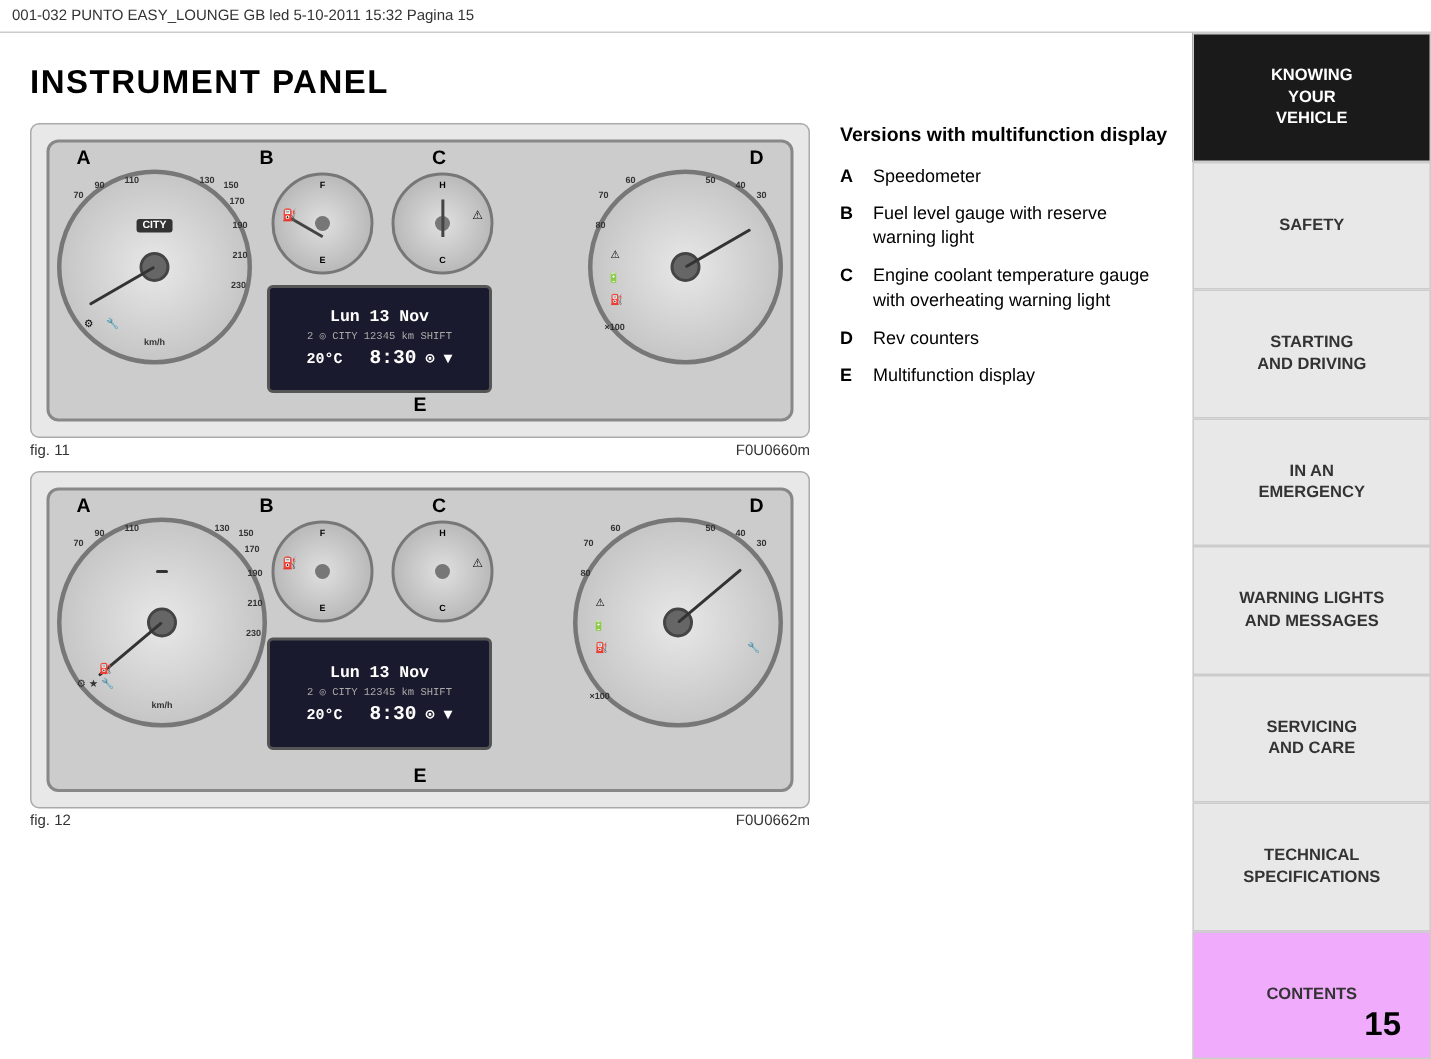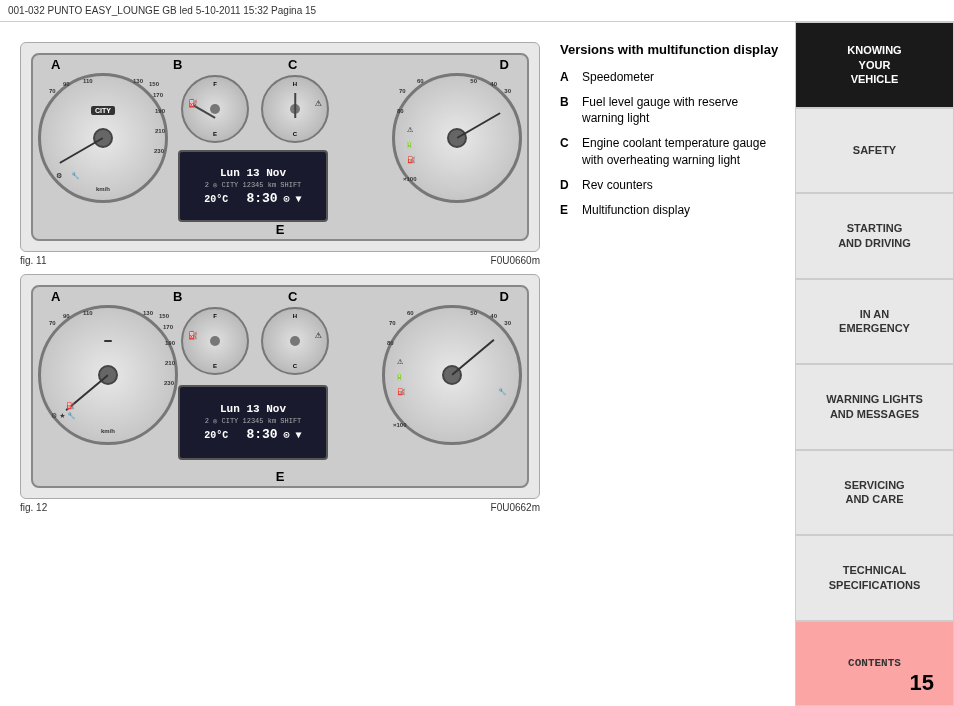--- a/index.html
+++ b/index.html
@@ -141,43 +141,43 @@
       line-height: 1.3;
       text-transform: uppercase;
     }
 
     .sidebar-item.active {
       background: #1a1a1a;
       color: #fff;
     }
 
     .sidebar-item.contents {
-      background: #fca5a5;
+      background: #f0abfc;
       color: #333;
-      font-family: Liberation Mono, monospace;
     }
 
     .sidebar-page-num {
       position: absolute;
       bottom: 10px;
       right: 20px;
       font-size: 22px;
       font-weight: bold;
       color: #000;
     }
   </style>
 </head>
 <body>
 
 <div class="header-bar">
   <span>001-032 PUNTO EASY_LOUNGE GB led  5-10-2011  15:32  Pagina 15</span>
 </div>
 
 <div class="main-content">
 
+  <div class="page-title">INSTRUMENT PANEL</div>
 
   <div class="diagrams-area">
 
     <div class="diagrams-column">
 
       <div class="diagram-wrapper">
         <div class="diagram-box">
 
           <div style="position:absolute;top:10px;left:10px;right:10px;bottom:10px;background:#ccc;border-radius:8px;border:2px solid #888;">
 

